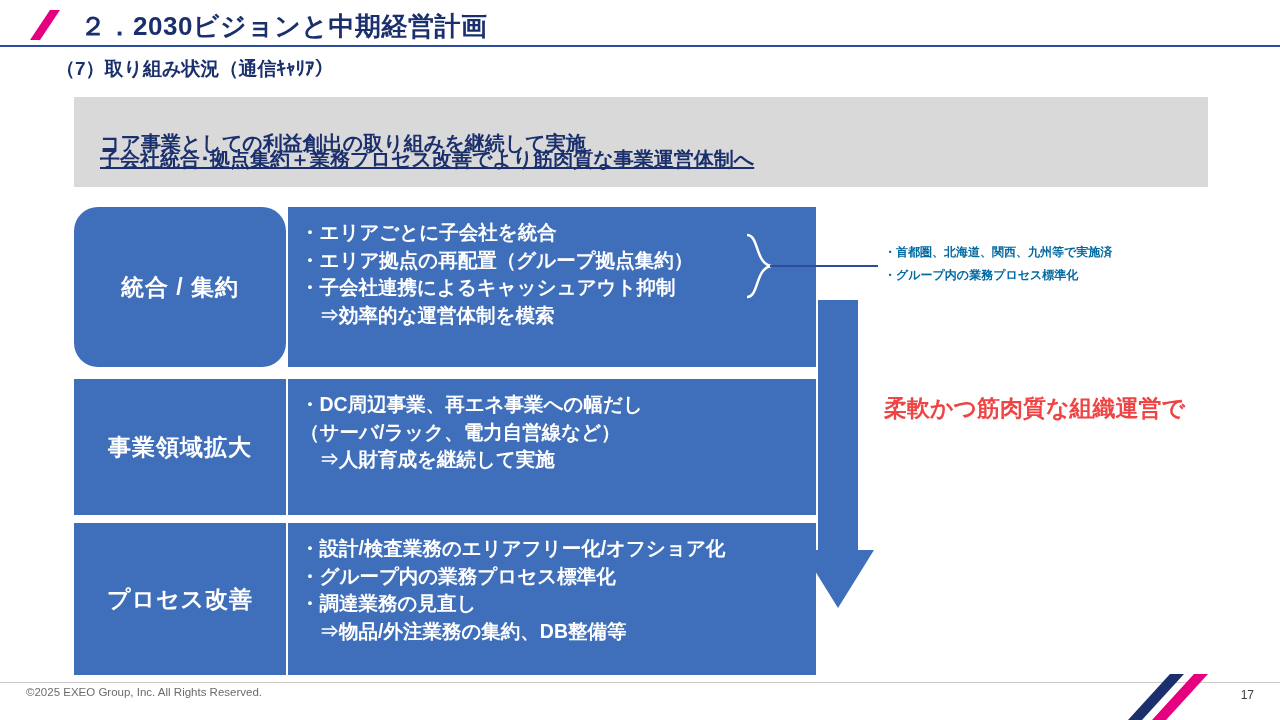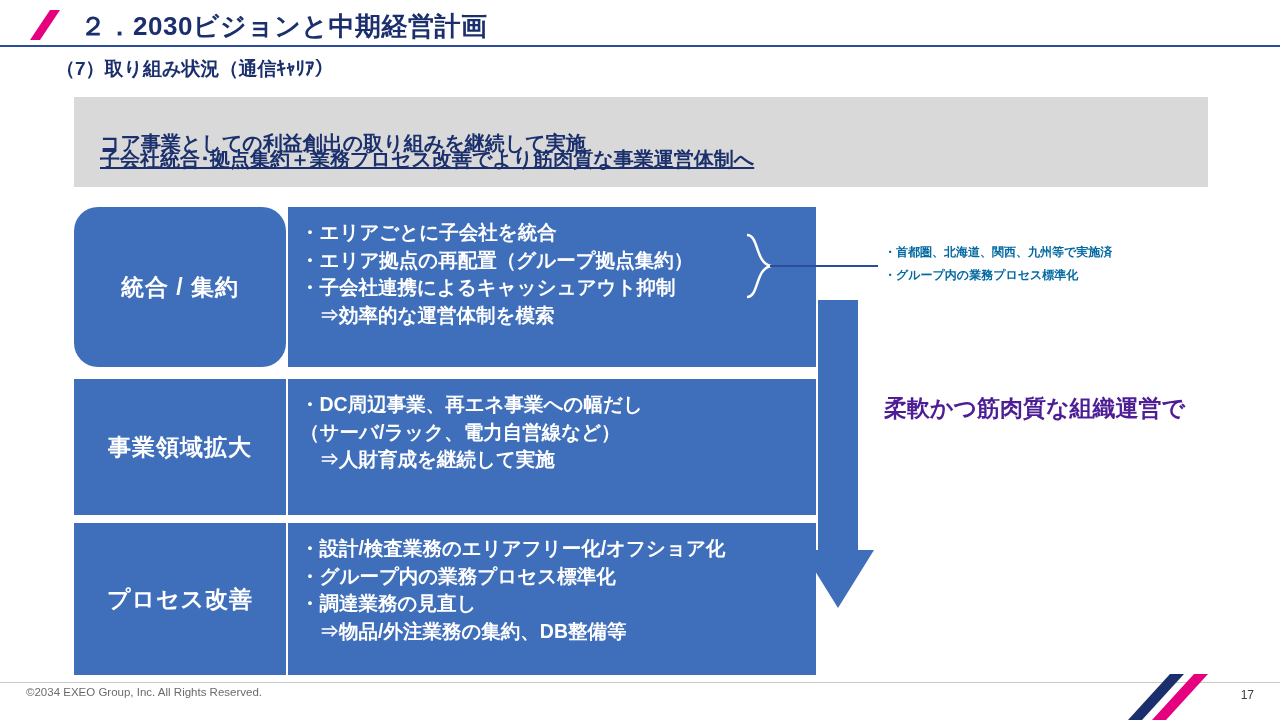--- a/index.html
+++ b/index.html
@@ -160,21 +160,21 @@
   
   .conclusion {
     position: absolute;
     left: 884px;
     top: 392px;
     width: 380px;
   }
   .conclusion-line {
     font-size: 23px;
     font-weight: bold;
-    color: #4c1d95;
+    color: #ef4444;
     line-height: 1.45;
     white-space: nowrap;
   }
 
   
   .footer-rule {
     position: absolute;
     left: 0;
     top: 682px;
     width: 1280px;
@@ -261,21 +261,21 @@
     <svg width="76" height="310" viewBox="0 0 76 310">
       <polygon points="18,0 58,0 58,250 74,250 38,308 2,250 18,250" fill="#3f6fba"></polygon>
     </svg>
   </div>
 
   <div class="conclusion">
     <div class="conclusion-line">柔軟かつ筋肉質な組織運営で</div>
   </div>
 
   <div class="footer-rule"></div>
-  <div class="footer-copy">©2034 EXEO Group, Inc. All Rights Reserved.</div>
+  <div class="footer-copy">©2025 EXEO Group, Inc. All Rights Reserved.</div>
   <div class="footer-accent">
     <svg width="110" height="46" viewBox="0 0 110 46">
       <polygon points="86,0 100,0 58,46 44,46" fill="#e4007f"></polygon>
       <polygon points="62,0 76,0 34,46 20,46" fill="#1a2f6b"></polygon>
     </svg>
   </div>
   <div class="page-num">17</div>
 
 </div>
 

